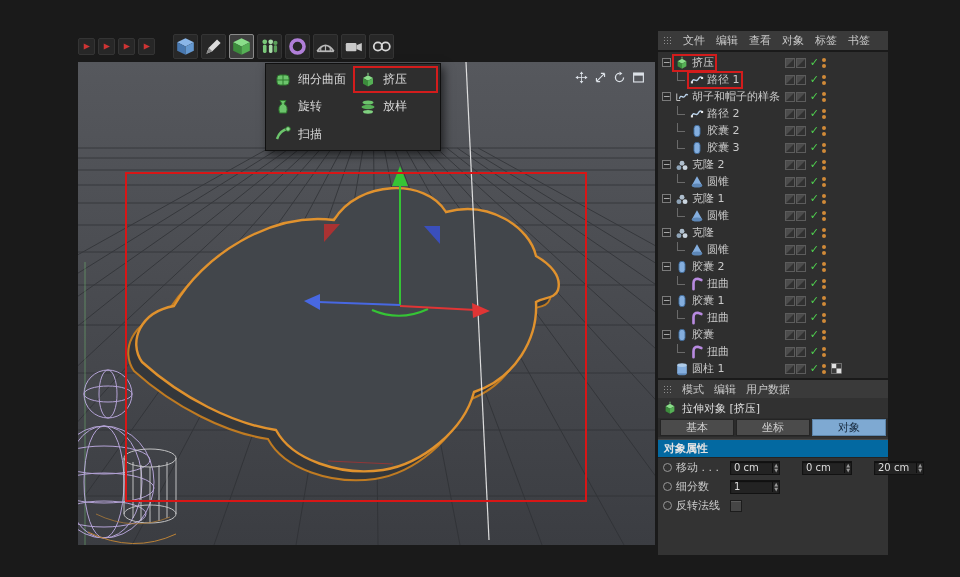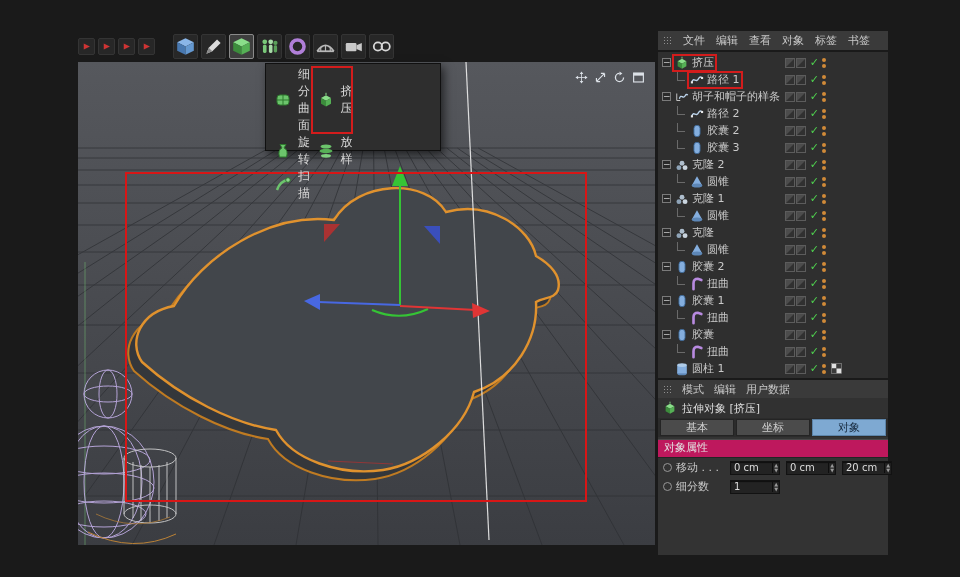--- a/index.html
+++ b/index.html
@@ -10,21 +10,21 @@
   
   .toolbar{position:absolute;left:78px;top:29px;width:577px;height:34px;display:flex;align-items:center;gap:3px}
   .tb-btn{width:25px;height:25px;background:#272727;border:1px solid #343434;border-radius:2px;
           display:flex;align-items:center;justify-content:center;box-sizing:border-box}
   .tb-btn.small{width:17px;height:17px}
   .tb-btn.active{background:#3e3e3e;border-color:#8a8a8a}
   .tb-sep{width:12px}
   
   .popup{position:absolute;left:265px;top:63px;width:176px;height:88px;background:#2e2e2e;
          border:1px solid #101010;box-shadow:3px 4px 9px rgba(0,0,0,.6);z-index:6;
-         display:grid;grid-template-columns:1fr 1fr 1fr 1fr;grid-template-rows:repeat(3,1fr);
+         display:grid;grid-template-columns:1fr 1fr;grid-template-rows:repeat(3,1fr);
          grid-auto-flow:column;padding:2px;box-sizing:border-box}
   .popup-item{display:flex;align-items:center;gap:7px;padding-left:7px;font-size:12px;color:#d8d8d8}
   .popup-item.hl{outline:2px solid #d31c1c;outline-offset:-2px}
   
   .viewport{position:absolute;left:78px;top:62px;width:577px;height:483px;overflow:hidden;background:#46484d}
   .sel-rect{position:absolute;left:47px;top:110px;width:458px;height:326px;border:2px solid #d81616;z-index:3}
   .vp-nav{position:absolute;top:7px;right:10px;display:flex;gap:6px;z-index:4}
   
   .om-menubar{position:absolute;left:658px;top:31px;width:230px;height:19px;background:#3a3a3a;
       display:flex;align-items:center;gap:11px;padding-left:5px;box-sizing:border-box;font-size:11px;color:#c9c9c9}
@@ -44,27 +44,27 @@
   .dot{width:4px;height:4px;border-radius:50%;background:#d08a38}
   .tagslot{width:12px;height:12px;margin-right:46px;display:flex;align-items:center;justify-content:center;flex:none}
   
   .attr{position:absolute;left:658px;top:380px;width:230px;height:175px;background:#333;box-sizing:border-box}
   .attr-menubar{height:18px;background:#3a3a3a;display:flex;align-items:center;gap:10px;padding-left:5px;font-size:11px;color:#c9c9c9}
   .attr-title{height:20px;display:flex;align-items:center;gap:5px;padding-left:5px;font-size:11px;color:#dcdcdc;background:#313131}
   .attr-tabs{display:flex;gap:2px;padding:1px 2px;background:#2b2b2b}
   .tab{flex:1;height:17px;background:#4b4b4b;color:#cfcfcf;font-size:11px;display:flex;align-items:center;
        justify-content:center;border:1px solid #242424;box-sizing:border-box}
   .tab.active{background:#7ea9d2;color:#16293d;border-color:#5d85aa}
-  .attr-section{height:17px;background:#be185d;display:flex;padding-left:6px;font-size:11px;
-       color:#e3e3e3;border-top:1px solid #4a4a4a;border-bottom:1px solid #242424;margin-top:2px;font-weight:normal}
+  .attr-section{height:17px;background:#0369a1;display:flex;align-items:center;padding-left:6px;font-size:11px;
+       color:#e3e3e3;border-top:1px solid #4a4a4a;border-bottom:1px solid #242424;margin-top:2px;font-weight:bold}
   .prop-row{height:19px;display:flex;align-items:center;padding-left:5px;gap:4px;font-size:11px;color:#cacaca}
   .kf{width:7px;height:7px;border:1px solid #979797;border-radius:50%;flex:none}
   .plabel{width:50px;white-space:nowrap;overflow:hidden;flex:none}
   .field{display:flex;align-items:center;width:50px;height:14px;background:#232323;border:1px solid #121212;
-         box-shadow:inset 0 1px 1px rgba(0,0,0,.6);box-sizing:border-box;margin-right:2px;flex:none}
+         box-shadow:inset 0 1px 1px rgba(0,0,0,.6);box-sizing:border-box;margin-right:18px;flex:none}
   .fv{flex:1;padding-left:3px;font-size:10px;color:#dcdcdc;white-space:nowrap;overflow:hidden}
   .spin{display:flex;flex-direction:column;border-left:1px solid #0e0e0e;padding:0 1px;color:#9a9a9a;font-size:5px;line-height:5px}
   .cbox{width:12px;height:12px;background:#464646;border:1px solid #1c1c1c;box-shadow:inset 0 1px 0 #5c5c5c;box-sizing:border-box}
 </style>
 </head>
 <body>
 
 <div class="app">
 
   <div class="toolbar" id="toolbar">
@@ -826,16 +826,21 @@
           <span class="kf"></span>
           <span class="plabel">细分数</span>
           <span class="field">
             <span class="fv">1</span>
             <span class="spin">
               <span>▲</span>
               <span>▼</span>
             </span>
           </span>
         </div>
+        <div class="prop-row">
+          <span class="kf"></span>
+          <span class="plabel">反转法线</span>
+          <span class="cbox"></span>
+        </div>
       </div>
   </div>
 
 </div>
 
 </body></html>

